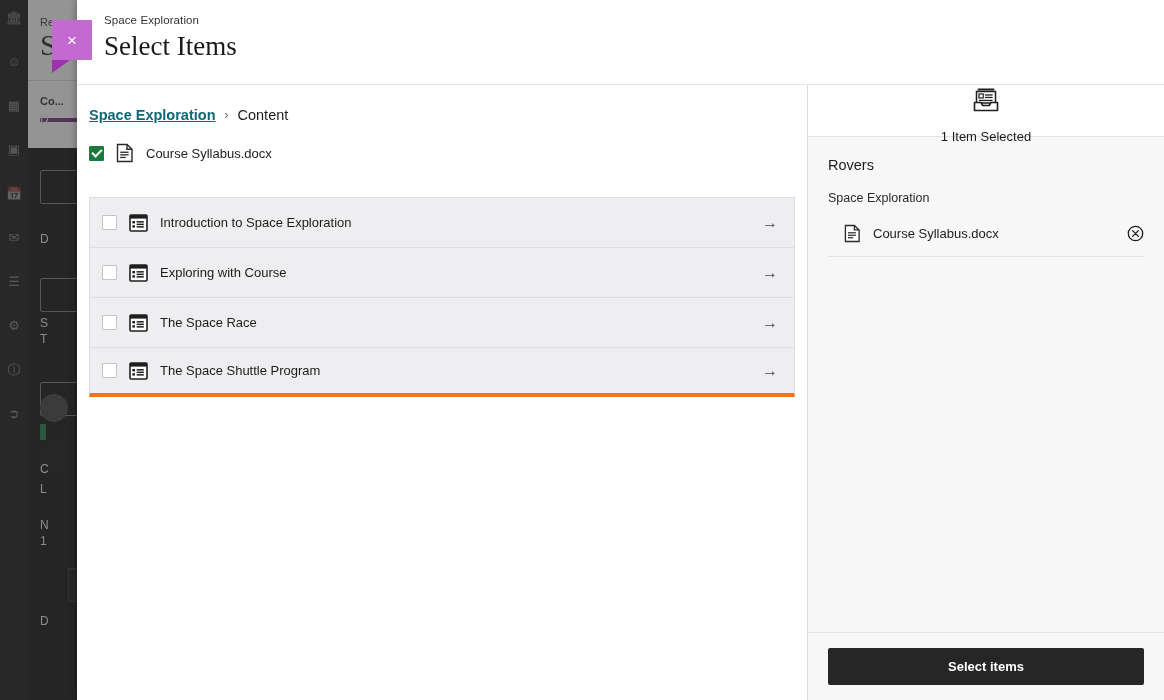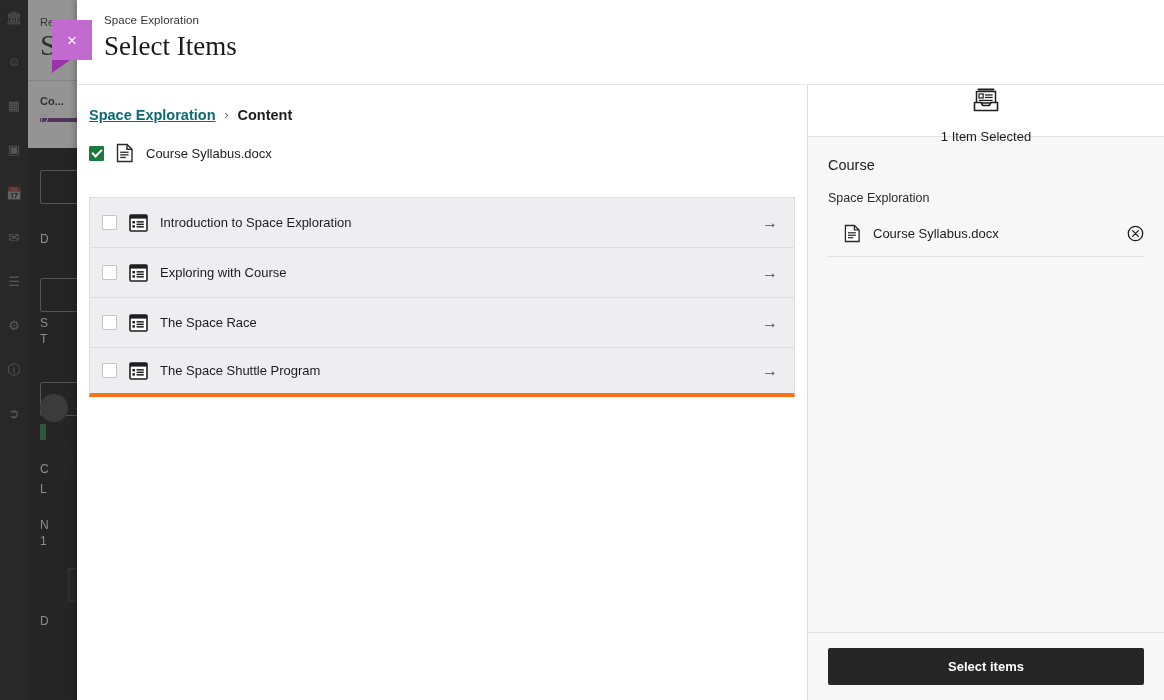--- a/index.html
+++ b/index.html
@@ -92,21 +92,21 @@
     position: relative;
   }
   .breadcrumb {
     display: flex; align-items: center; gap: 9px;
     padding: 22px 0 0 12px; font-size: 14.5px;
   }
   .crumb-link {
     color: #0b6a75; text-decoration: underline; cursor: pointer; font-weight: bold; font-size: 14.5px;
   }
   .crumb-sep { color: #6a6a6a; font-size: 12px; }
-  .crumb-current { color: #1c1c1c; font-weight: bold; font-size: 14.5px; }
+  .crumb-current { color: #1c1c1c; font-weight: normal; font-size: 14.5px; }
 
   .file-row {
     display: flex; align-items: center; gap: 12px;
     padding: 14px 0 14px 12px; margin-top: 6px;
   }
 
   .cbox {
     width: 15px; height: 15px; flex: 0 0 15px;
     border: 1px solid #c4c4c4; background: #ffffff; border-radius: 1px;
     display: flex; align-items: center; justify-content: center; cursor: pointer;
@@ -341,21 +341,21 @@
             <rect x="14" y="9.3" width="7.6" height="1.3" fill="#1f1f1f"></rect>
             <rect x="14" y="11.8" width="7.6" height="1.3" fill="#1f1f1f"></rect>
             <rect x="8" y="14.8" width="13.6" height="1.3" fill="#1f1f1f"></rect>
             <path d="M3.5 17.5 H10 L11.8 20.5 H18.2 L20 17.5 H26.5 V25.5 H3.5 Z" fill="#fff" stroke="#1f1f1f" stroke-width="1.6" stroke-linejoin="round"></path>
           </svg>
         </span>
         <span class="sel-header-text">1 Item Selected</span>
       </div>
 
       <div class="sel-scroll">
-        <div class="sel-heading">Course</div>
+        <div class="sel-heading">Rovers</div>
         <div class="sel-group">Space Exploration</div>
 
         <div class="sel-item">
           <span>
             <svg width="17" height="19" viewBox="0 0 18 20">
               <path d="M1.5 1.5 H11 L16 6.2 V18.5 H1.5 Z" fill="#fff" stroke="#2a2a2a" stroke-width="1.4"></path>
               <path d="M11 1.5 V6.2 H16" fill="none" stroke="#2a2a2a" stroke-width="1.4"></path>
               <rect x="4.2" y="8.6" width="8.4" height="1.3" fill="#2a2a2a"></rect>
               <rect x="4.2" y="11.2" width="8.4" height="1.3" fill="#2a2a2a"></rect>
               <rect x="4.2" y="13.8" width="5.6" height="1.3" fill="#2a2a2a"></rect>

